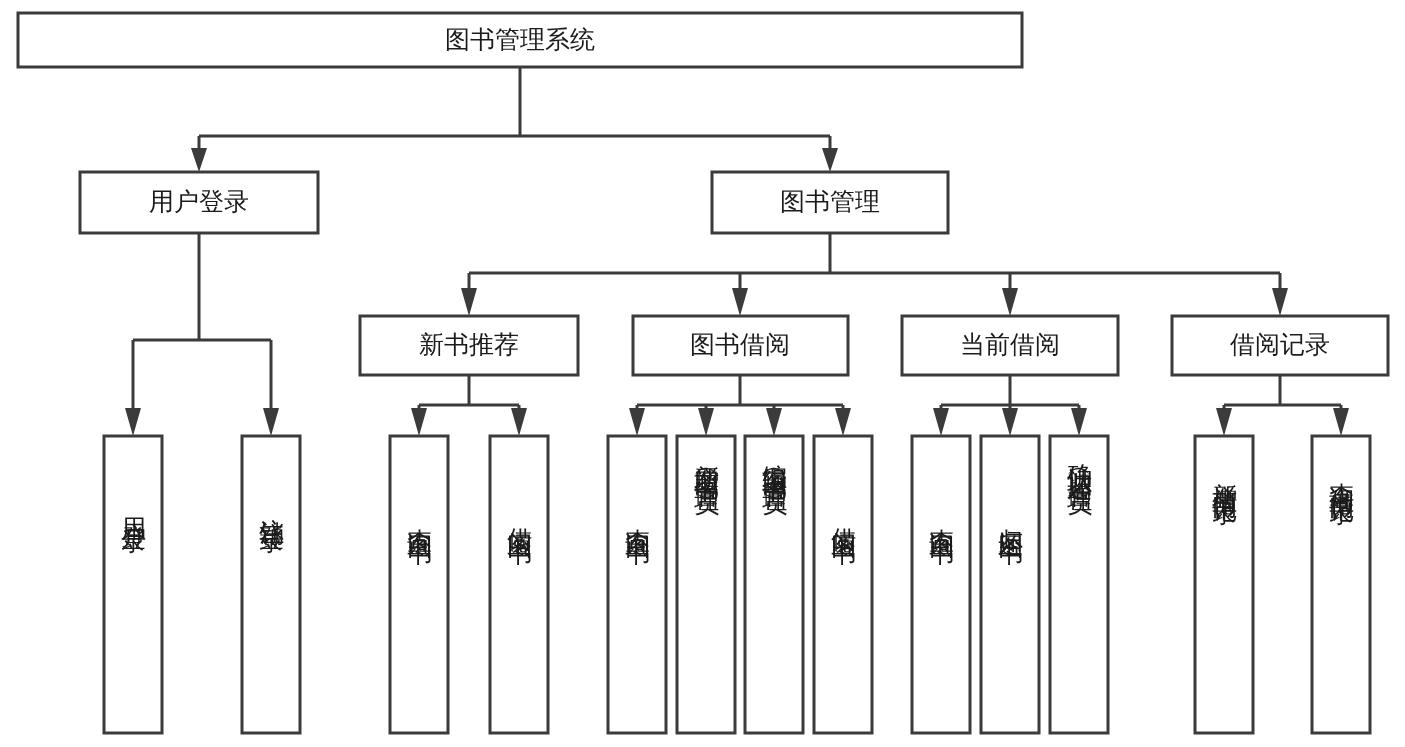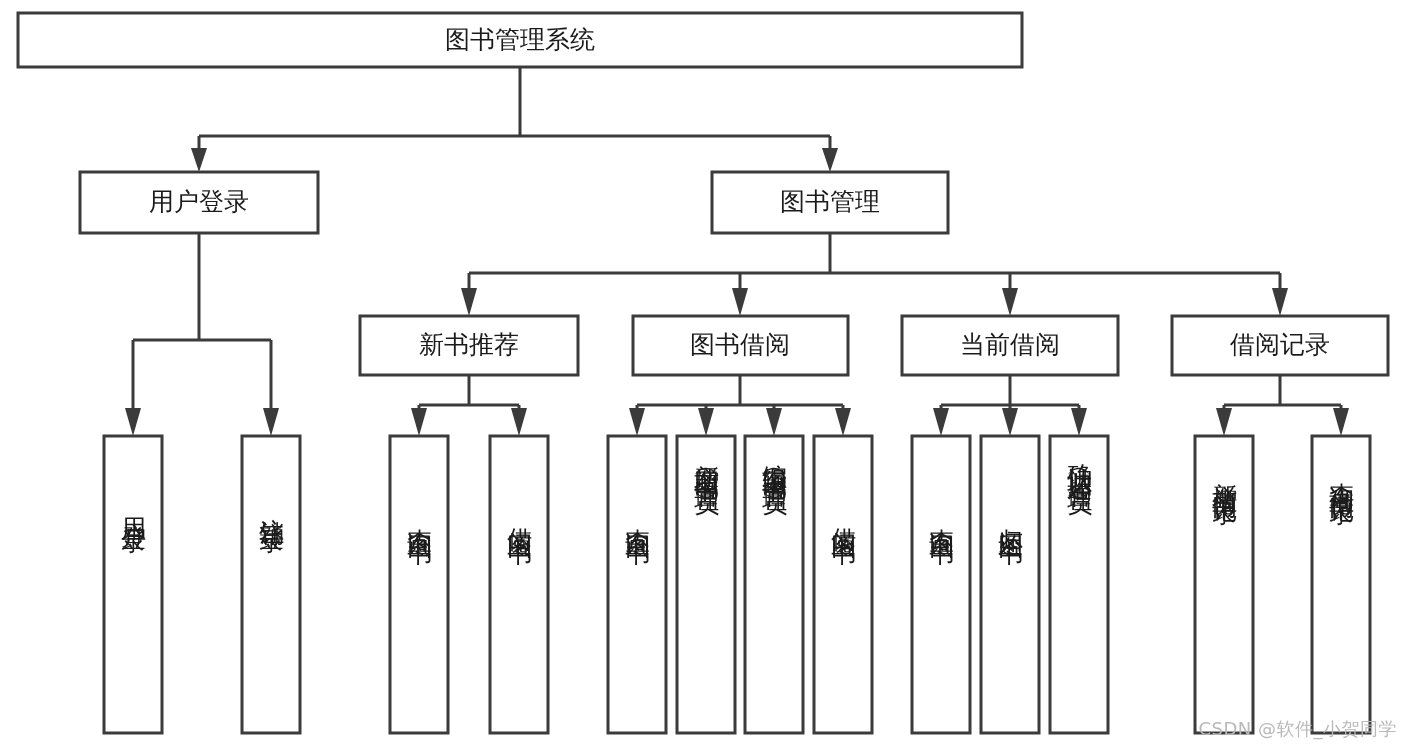--- a/index.html
+++ b/index.html
@@ -238,15 +238,14 @@
     <span class="leaf-label">确认归还（管理员）</span>
   </div>
 
   <div class="leaf-label-holder" style="left:1195px; top:462px; width:58px; height:265px;">
     <span class="leaf-label">新增借阅记录</span>
   </div>
   <div class="leaf-label-holder" style="left:1312px; top:462px; width:58px; height:265px;">
     <span class="leaf-label">查询借阅记录</span>
   </div>
 
-  <div class="watermark">CSDN @软件_小贺同学</div>
 
 </div>
 
 </body></html>

